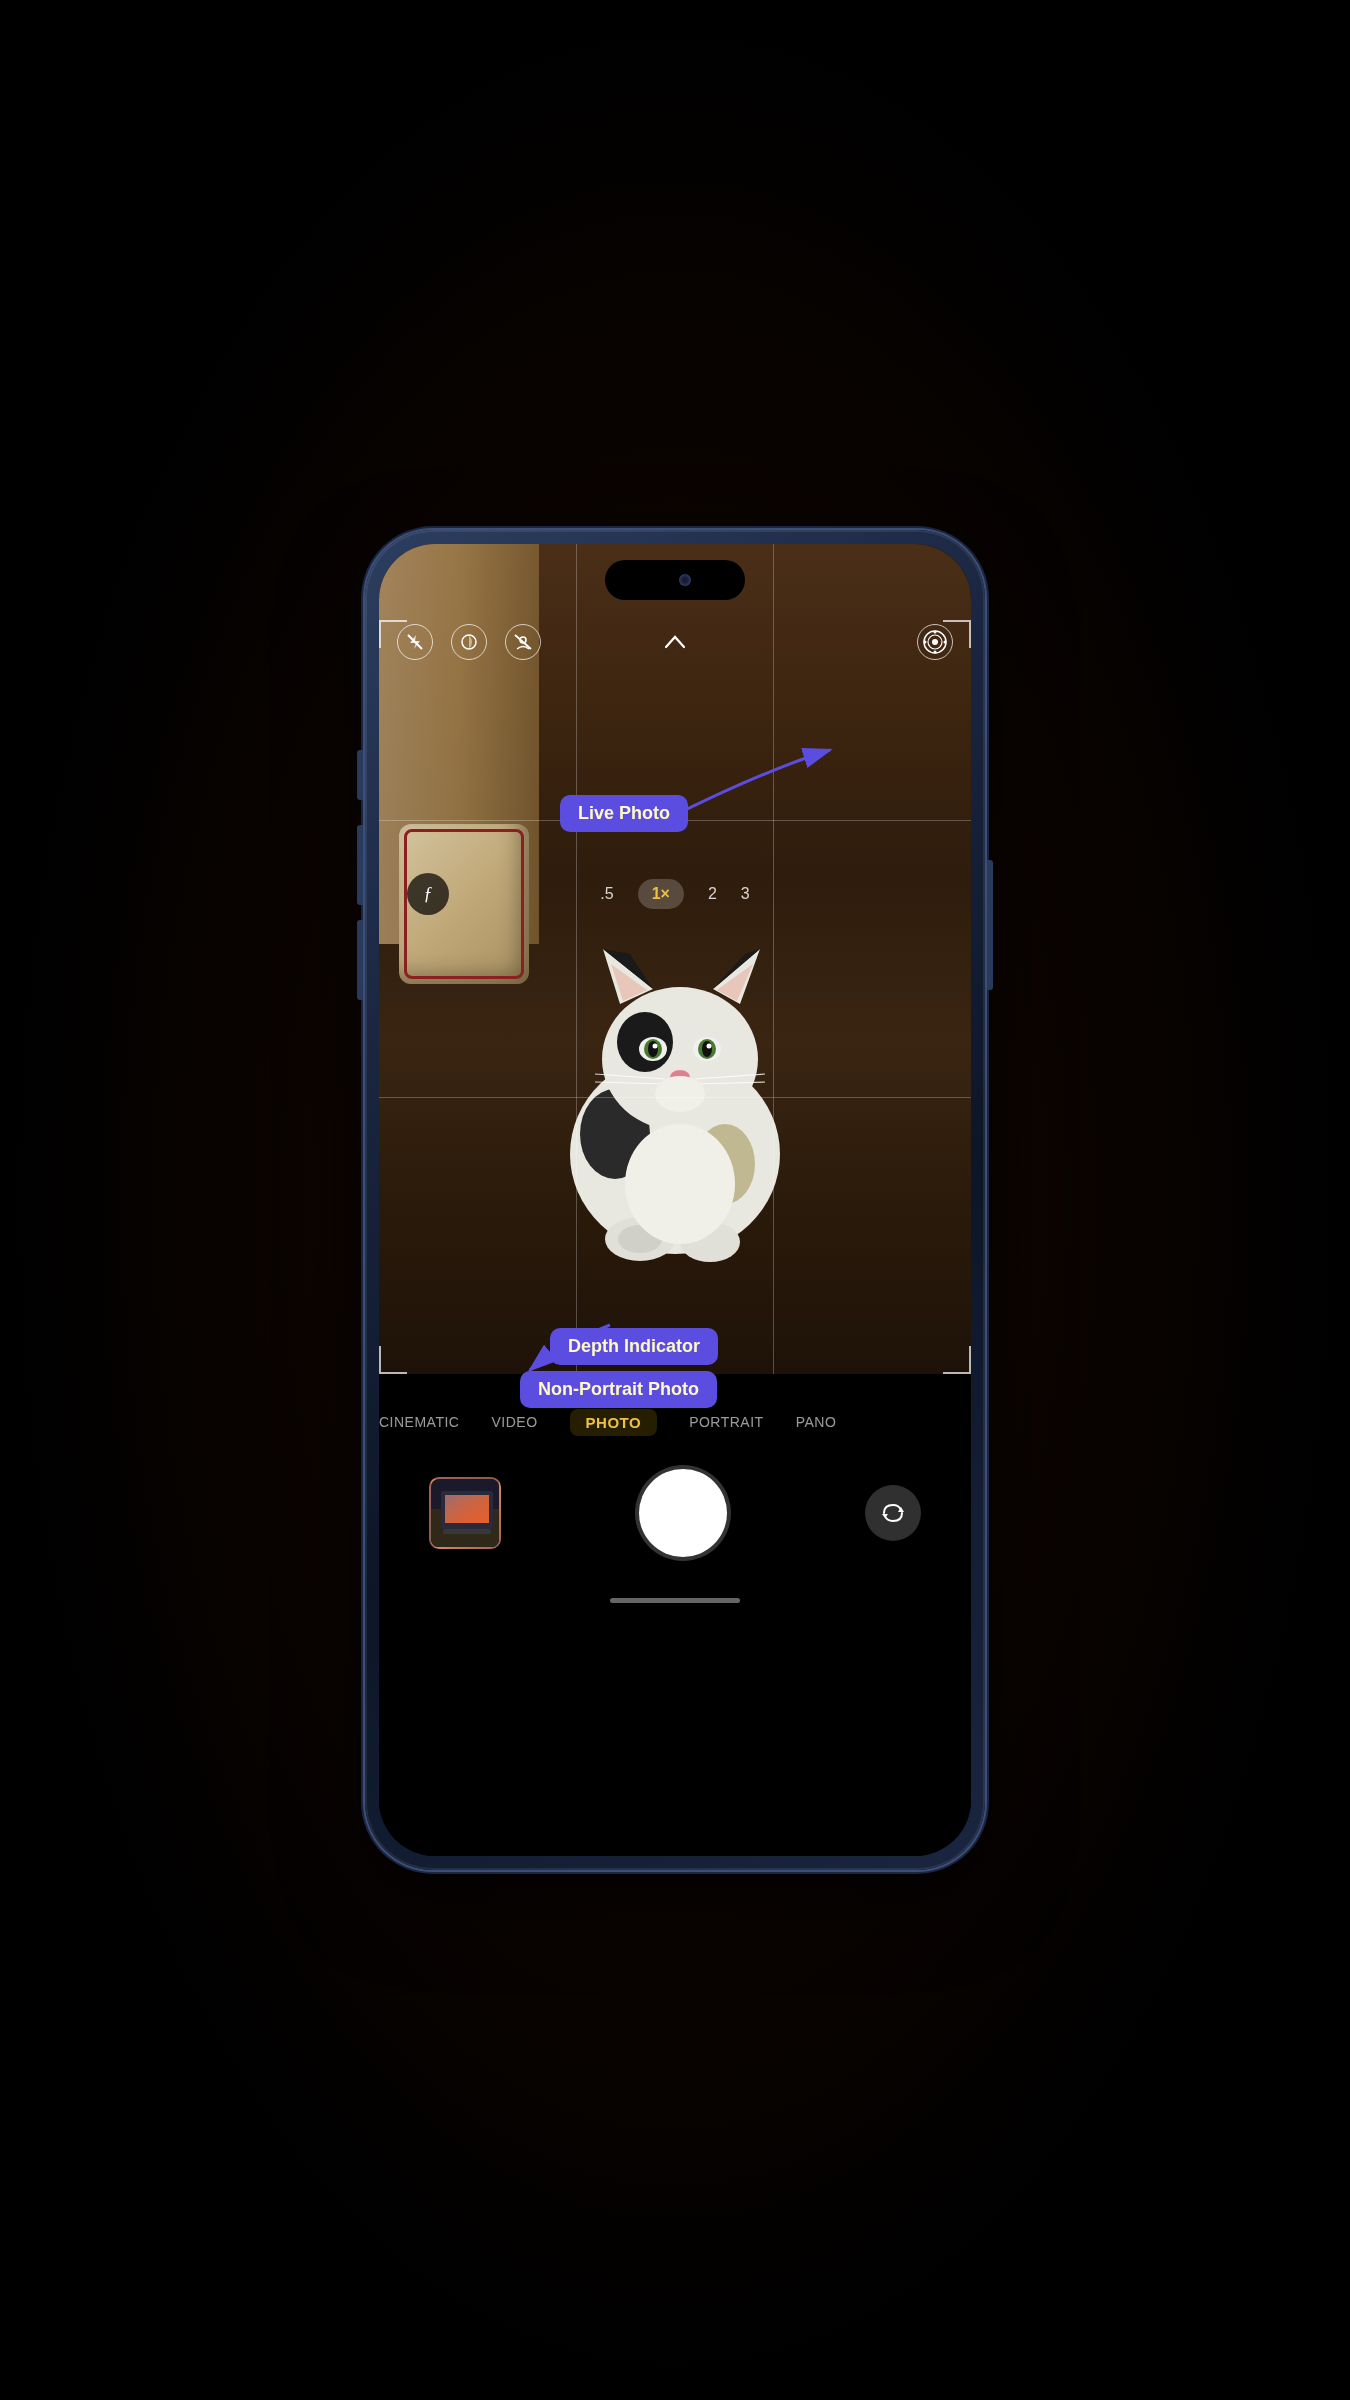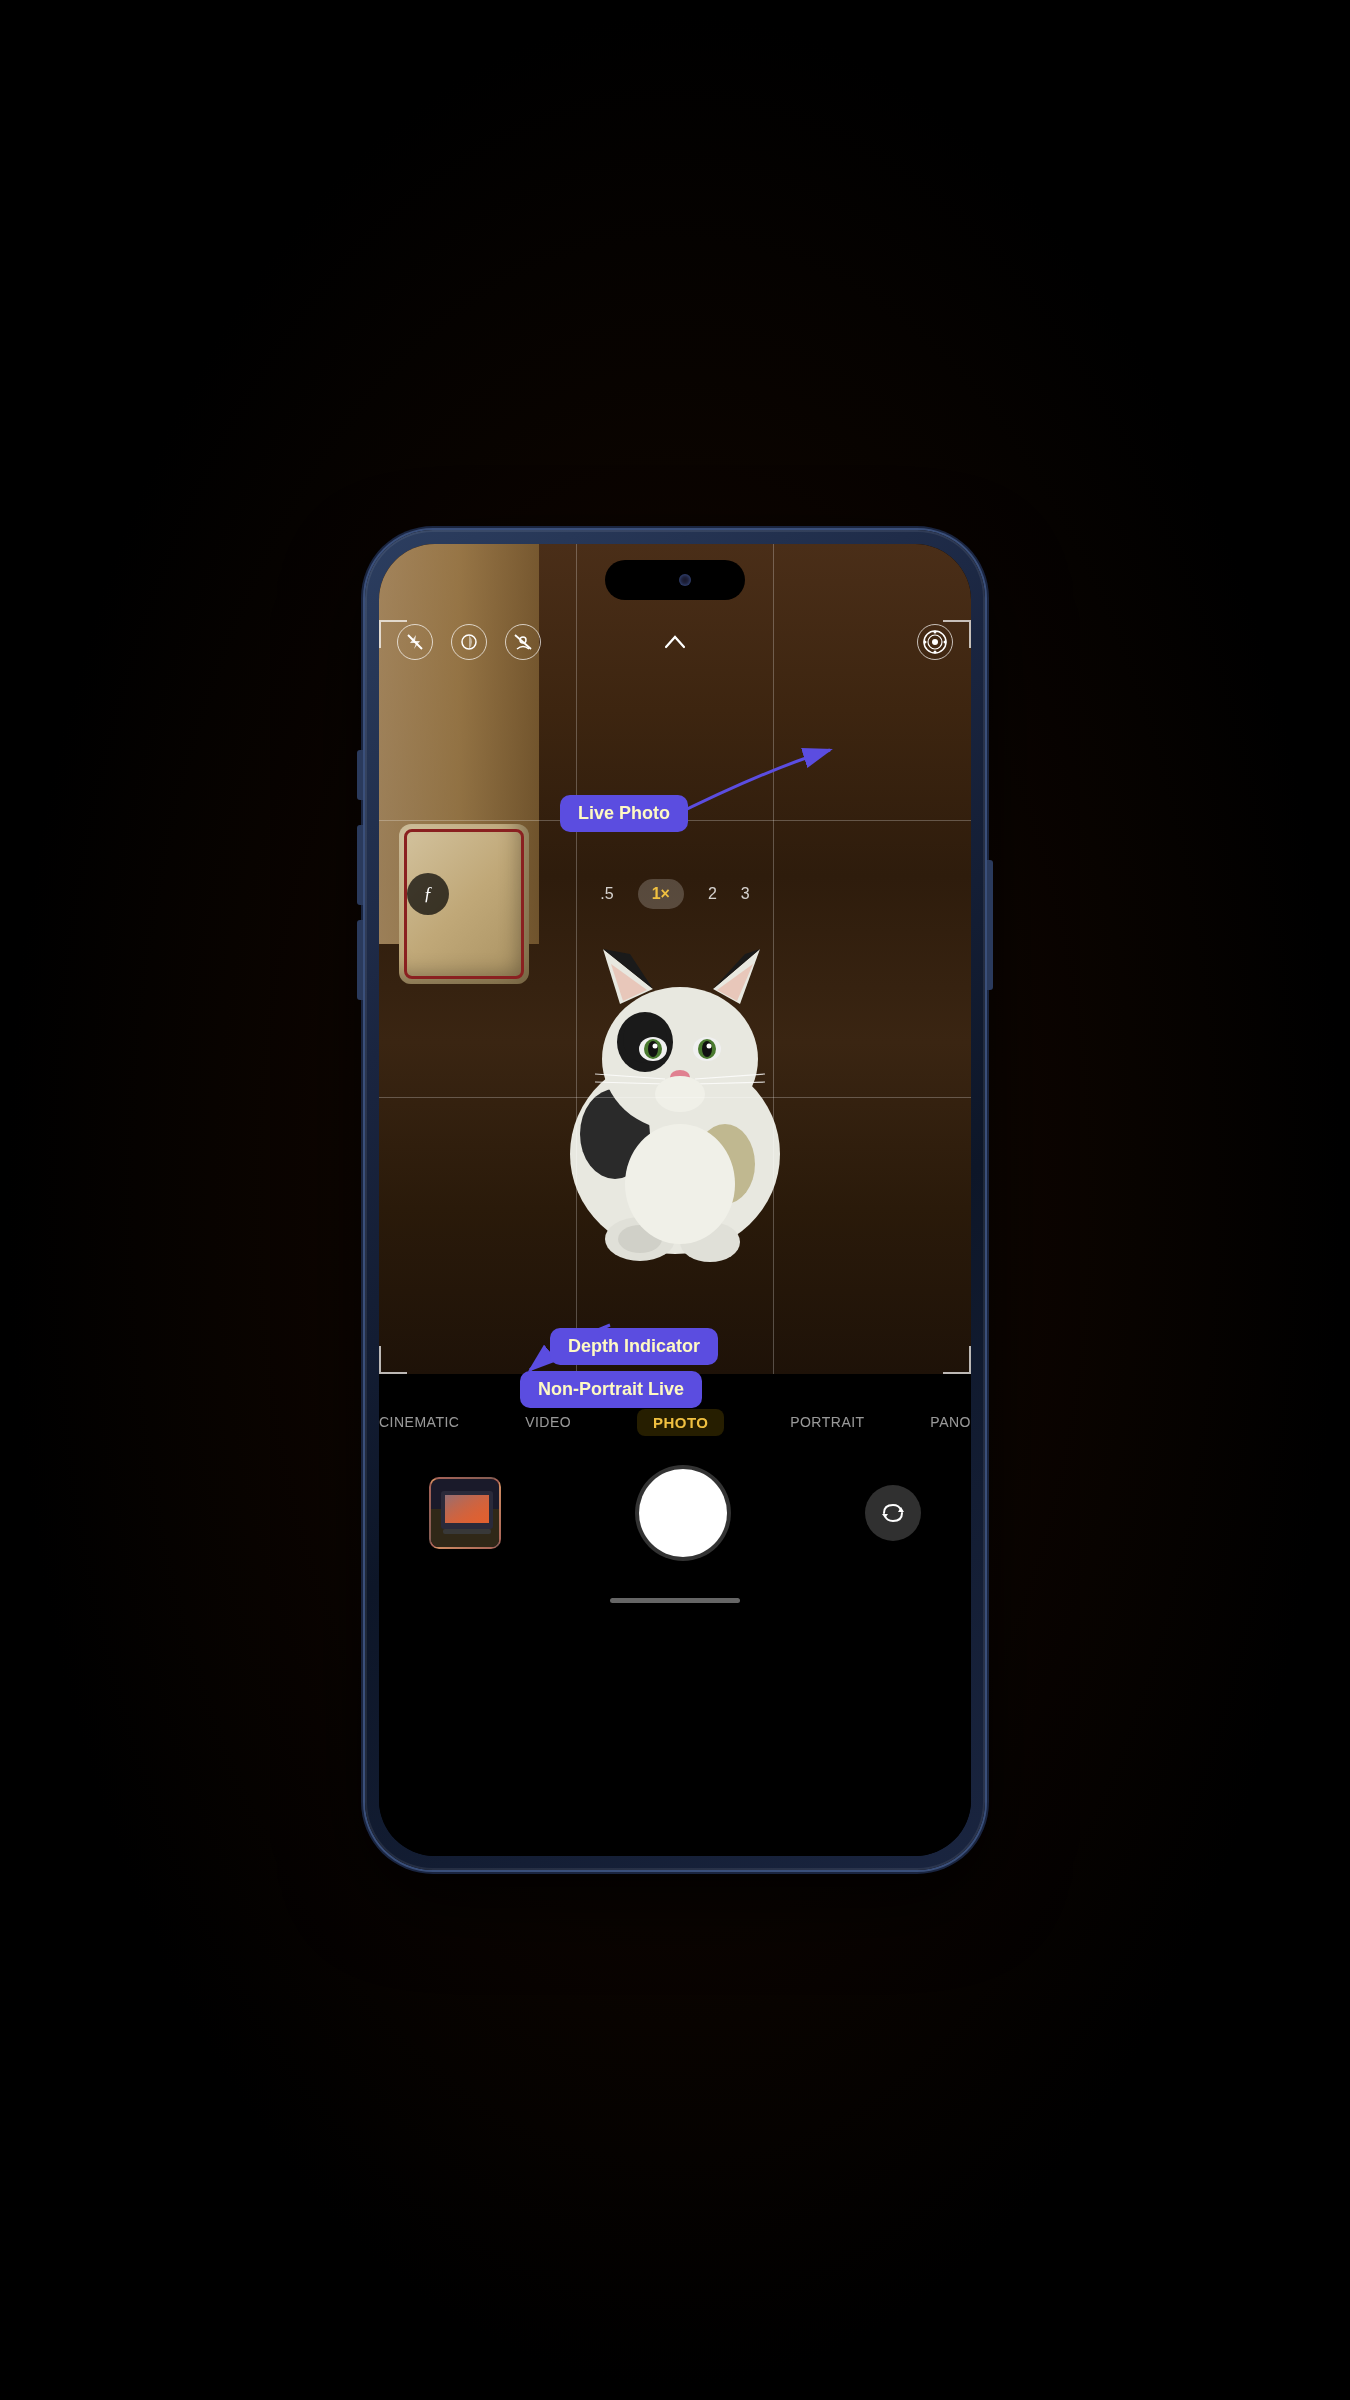--- a/index.html
+++ b/index.html
@@ -311,21 +311,21 @@
       font-size: 18px;
       font-family: Georgia, serif;
     }
 
     
     .mode-selector {
       height: 52px;
       background: #000;
       display: flex;
       align-items: center;
-      justify-content: space-between;
+      justify-content: flex-start;
       gap: 32px;
     }
 
     .mode-item {
       color: rgba(255,255,255,0.6);
       font-size: 14px;
       font-weight: 500;
       letter-spacing: 0.5px;
       text-transform: uppercase;
     }
@@ -655,15 +655,15 @@
 
   <svg class="arrow-svg" style="bottom:480px; left:135px; width:180px; height:80px;" viewBox="0 0 180 80">
     <defs>
       <marker id="arrowhead2" markerWidth="10" markerHeight="7" refX="9" refY="3.5" orient="auto">
         <polygon points="0 0, 10 3.5, 0 7" fill="#5b4de0"></polygon>
       </marker>
     </defs>
     <path d="M 110 15 Q 60 35 30 60" fill="none" stroke="#5b4de0" stroke-width="3" marker-end="url(#arrowhead2)"></path>
   </svg>
 
-  <div class="annotation annotation-portrait">Non-Portrait Live</div>
+  <div class="annotation annotation-portrait">Non-Portrait Photo</div>
 
 </div>
 
 </body></html>

